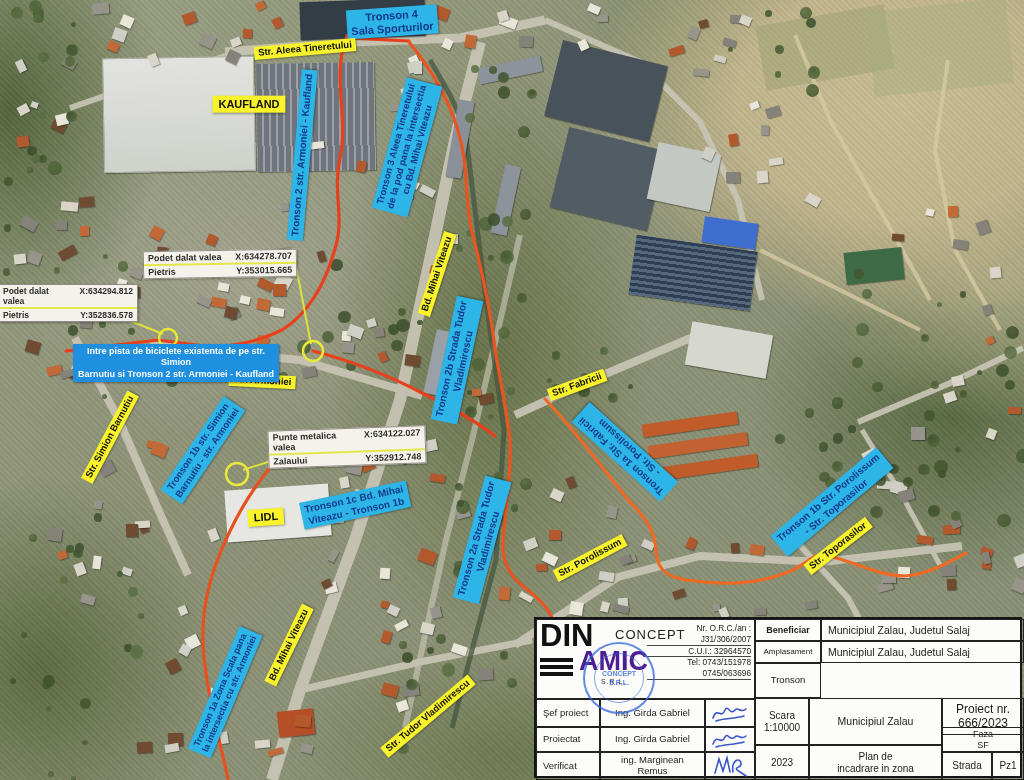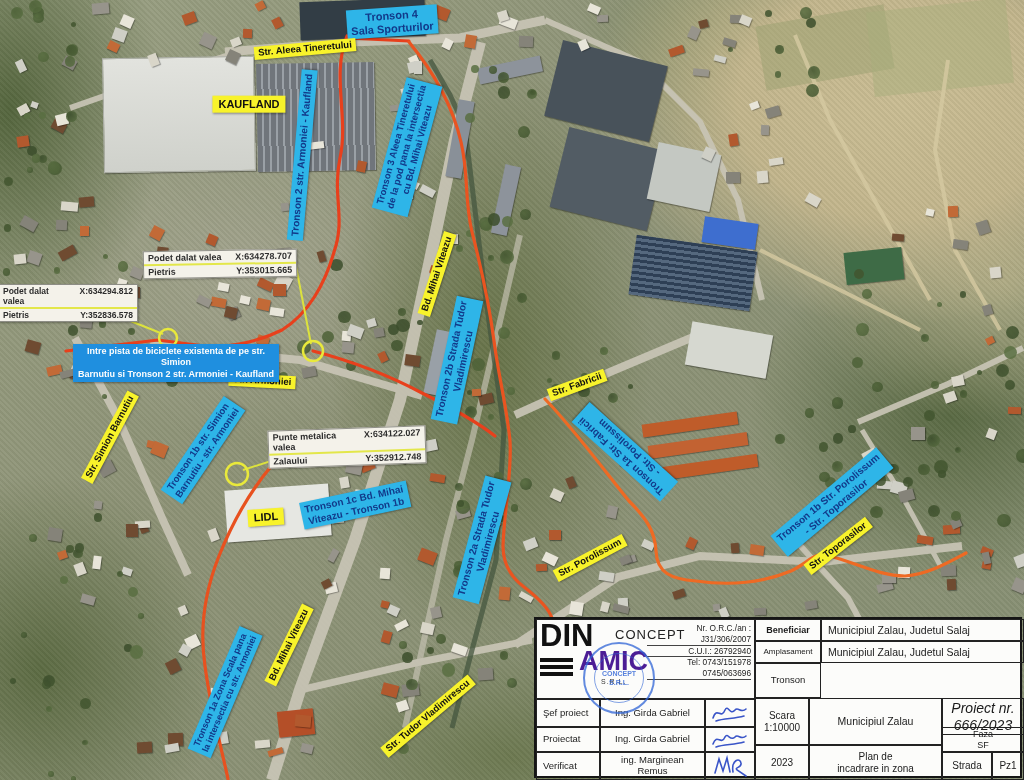--- a/index.html
+++ b/index.html
@@ -614,21 +614,21 @@
       <span class="logo-din">DIN</span>
       <span class="logo-concept">CONCEPT</span>
       <span class="logo-amic">AMIC</span>
       <span class="logo-srl">S.R.L.</span>
       <div class="logo-bar" style="top:38px;"></div>
       <div class="logo-bar" style="top:45px;"></div>
       <div class="logo-bar" style="top:52px;"></div>
       <div class="orc">
         <div>Nr. O.R.C./an :</div>
         <div class="ul">J31/306/2007</div>
-        <div class="ul">C.U.I.: 26792940</div>
+        <div class="ul">C.U.I.: 32964570</div>
         <div>Tel: 0743/151978</div>
         <div class="ul">0745/063696</div>
       </div>
       <div class="stamp">
         <div class="in">
           <span>CONCEPT</span>
           <span>S.R.L.</span>
         </div>
       </div>
     </div>
@@ -661,21 +661,21 @@
     <div class="cell" style="left:219px;top:22px;width:66px;height:22px;font-size:8px;">Amplasament</div>
     <div class="cell left" style="left:285px;top:22px;width:203px;height:22px;font-size:10.5px;">Municipiul Zalau, Judetul Salaj</div>
     <div class="cell" style="left:219px;top:44px;width:66px;height:35px;font-size:9.5px;">Tronson</div>
 
     <div class="cell" style="left:219px;top:79px;width:54px;height:47px;font-size:10px;">Scara
 1:10000</div>
     <div class="cell" style="left:219px;top:126px;width:54px;height:35px;font-size:10px;">2023</div>
     <div class="cell" style="left:273px;top:126px;width:133px;height:35px;font-size:10px;">Plan de
 incadrare in zona</div>
     <div class="cell" style="left:273px;top:79px;width:133px;height:47px;font-size:10.5px;">Municipiul Zalau</div>
-    <div class="cell" style="left:406px;top:79px;width:82px;height:37px;font-size:14px;font-style:italic;">Proiect nr.
+    <div class="cell" style="left:406px;top:79px;width:82px;height:37px;font-size:12px;">Proiect nr.
 666/2023</div>
     <div class="cell" style="left:406px;top:108px;width:82px;height:25px;font-size:9px;">Faza
 SF</div>
     <div class="cell" style="left:406px;top:133px;width:50px;height:28px;font-size:10px;">Strada</div>
     <div class="cell" style="left:456px;top:133px;width:32px;height:28px;font-size:10px;">Pz1</div>
   </div>
 
 </div>
 
 </body></html>

